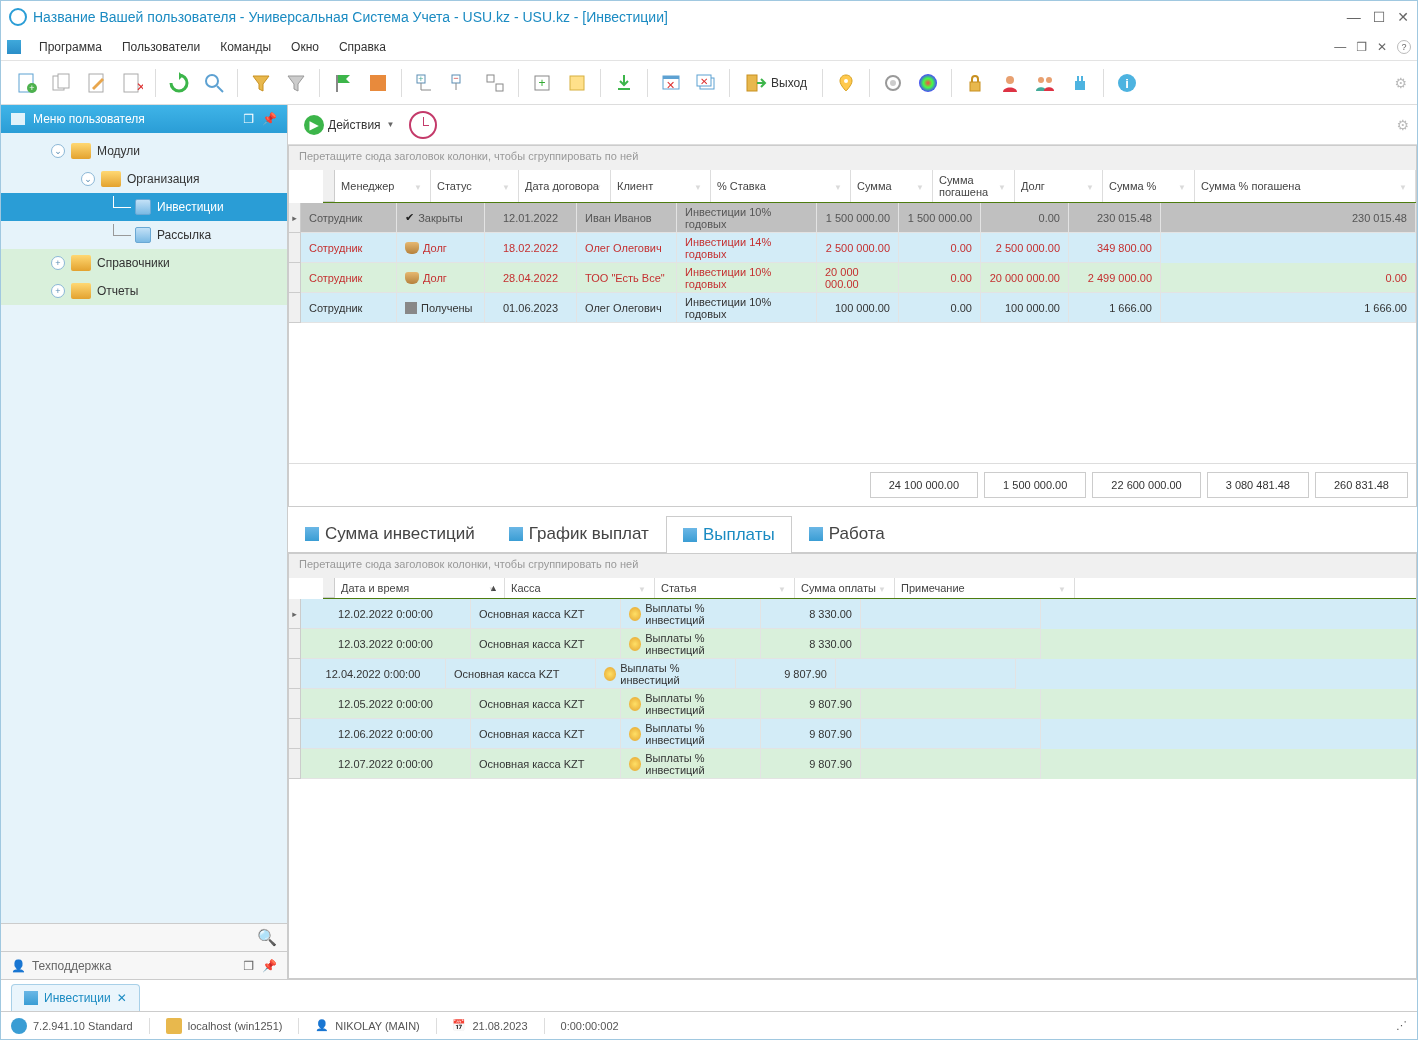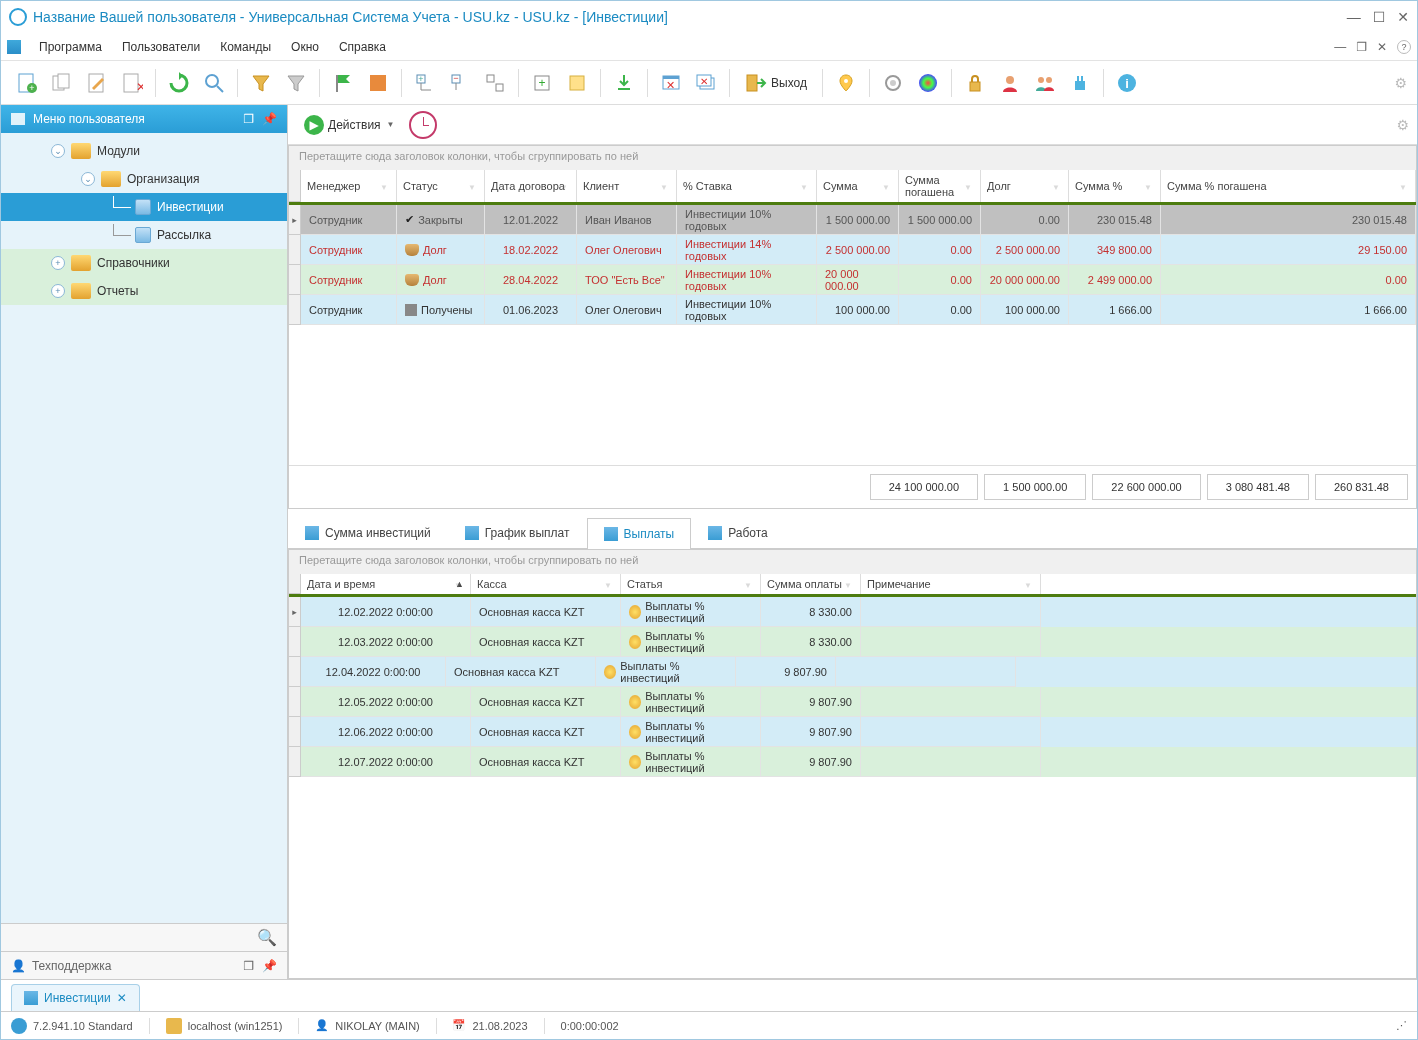--- a/index.html
+++ b/index.html
@@ -46,21 +46,21 @@
 .act-btn { display: flex; align-items: center; gap: 4px; padding: 4px 8px; cursor: pointer; border-radius: 3px; }
 .act-btn .arrow { width: 20px; height: 20px; background: #3cb54a; border-radius: 50%; display: flex; align-items: center; justify-content: center; color: #fff; }
 .act-btn .dd { font-size: 8px; color: #666; margin-left: 2px; }
 .clock-btn { width: 28px; height: 28px; border: 2px solid #c43a6a; border-radius: 50%; position: relative; }
 .clock-btn::before { content:""; position:absolute; width:1px; height:8px; background:#c43a6a; left:50%; top:4px; }
 .clock-btn::after { content:""; position:absolute; width:6px; height:1px; background:#c43a6a; left:50%; top:50%; }
 .ct-gear { margin-left: auto; color: #bbb; font-size: 14px; }
 
 .grid { display: flex; flex-direction: column; border: 1px solid #ccc; margin: 0; }
 .grid-group-hint { height: 24px; background: #f0f0f0; color: #999; padding: 4px 10px; font-size: 11px; }
-.grid-header { display: flex; background: #fff; border-bottom: 3px solid #4d7c0f; }
+.grid-header { display: flex; background: #fff; border-bottom: 1px solid #4d7c0f; margin-left: 34px; }
 .gcol { border-right: 1px solid #ddd; padding: 4px 6px; display: flex; align-items: center; position: relative; font-size: 11px; color: #444; }
 .gcol .filter { position: absolute; right: 4px; top: 50%; transform: translateY(-50%); width: 12px; height: 12px; opacity: 0.3; }
 .gcol .filter::before { content:"▼"; font-size:8px; color:#888; }
 .grid-body { }
 .grow { display: flex; height: 30px; align-items: stretch; }
 .grow.sel { background: #c0c0c0 !important; color: #555; }
 .grow.debt { color: #c43030; }
 .grow.even { background: #d9f0db; }
 .grow.odd { background: #d3ecf7; }
 .gcell { border-right: 1px solid #e3e3e3; border-bottom: 1px solid #e3e3e3; padding: 0 8px; display: flex; align-items: center; font-size: 11px; overflow: hidden; }
@@ -69,21 +69,21 @@
 .row-indicator { width: 12px; background: #f0f0f0; border-right: 1px solid #ccc; border-bottom: 1px solid #ccc; display:flex; align-items:center; justify-content:center; font-size:9px; color:#666;}
 .grid-footer { display: flex; justify-content: flex-end; padding: 8px; gap: 6px; border-top: 1px solid #ddd; background: #fff; }
 .footer-box { border: 1px solid #ccc; padding: 6px 18px; font-size: 11px; background: #fff; }
 
 .st-check { color: #222; margin-right: 4px; }
 .st-bag { width: 14px; height: 12px; background: linear-gradient(to bottom,#e6b870,#b5813c); border-radius: 3px 3px 6px 6px; margin-right: 4px; display:inline-block; }
 .st-box { width: 12px; height: 12px; background: #888; margin-right: 4px; display:inline-block; }
 .st-coin { width: 14px; height: 14px; background: radial-gradient(circle,#ffe066,#e3a22f); border-radius: 50%; margin-right: 4px; display:inline-block; }
 
 .tabs { display: flex; border-bottom: 1px solid #ccc; margin-top: 8px; }
-.tab { padding: 8px 16px; display: flex; align-items: center; gap: 6px; cursor: pointer; border: 1px solid transparent; border-bottom: none; font-size: 12px; color: #444; }
+.tab { padding: 8px 16px; display: flex; align-items: center; gap: 6px; cursor: pointer; border: 1px solid transparent; border-bottom: none; font-size: 17px; color: #444; }
 .tab.active { border-color: #ccc; background: #fff; color: #1b8bc2; position: relative; top: 1px; }
 .tab .ticon { width: 14px; height: 14px; background: linear-gradient(to bottom,#6bb7e6,#3a9dd4); }
 
 .bottom-panel { flex: 1; display: flex; flex-direction: column; border: 1px solid #ccc; min-height: 0; }
 .bottom-grid-body { flex: 1; overflow: auto; }
 .bottom-footer { display: flex; justify-content: flex-end; padding: 6px; }
 
 .wintabs { height: 32px; border-top: 1px solid #ccc; display: flex; align-items: flex-end; padding: 0 10px; background: #fff; }
 .wintab { display: flex; align-items: center; gap: 6px; padding: 6px 12px; border: 1px solid #a8d0e8; border-bottom: none; border-radius: 4px 4px 0 0; background: #eaf5fc; color: #1b8bc2; font-size: 12px; }
 .wintab .close { color: #1b8bc2; cursor: pointer; }
@@ -441,21 +441,20 @@
     <div class="row-indicator"></div>
     <div class="gcell" style="width:96px">Сотрудник</div>
     <div class="gcell" style="width:88px"><span class="st-bag"></span>Долг</div>
     <div class="gcell c" style="width:92px">18.02.2022</div>
     <div class="gcell" style="width:100px">Олег Олегович</div>
     <div class="gcell" style="width:140px">Инвестиции 14% годовых</div>
     <div class="gcell r" style="width:82px">2 500 000.00</div>
     <div class="gcell r" style="width:82px">0.00</div>
     <div class="gcell r" style="width:88px">2 500 000.00</div>
     <div class="gcell r" style="width:92px">349 800.00</div>
-    <div class="gcell r" style="flex:1">29 150.00</div>
           </div>
           <div class="grow debt even">
     <div class="row-indicator"></div>
     <div class="gcell" style="width:96px">Сотрудник</div>
     <div class="gcell" style="width:88px"><span class="st-bag"></span>Долг</div>
     <div class="gcell c" style="width:92px">28.04.2022</div>
     <div class="gcell" style="width:100px">ТОО "Есть Все"</div>
     <div class="gcell" style="width:140px">Инвестиции 10% годовых</div>
     <div class="gcell r" style="width:82px">20 000 000.00</div>
     <div class="gcell r" style="width:82px">0.00</div>

